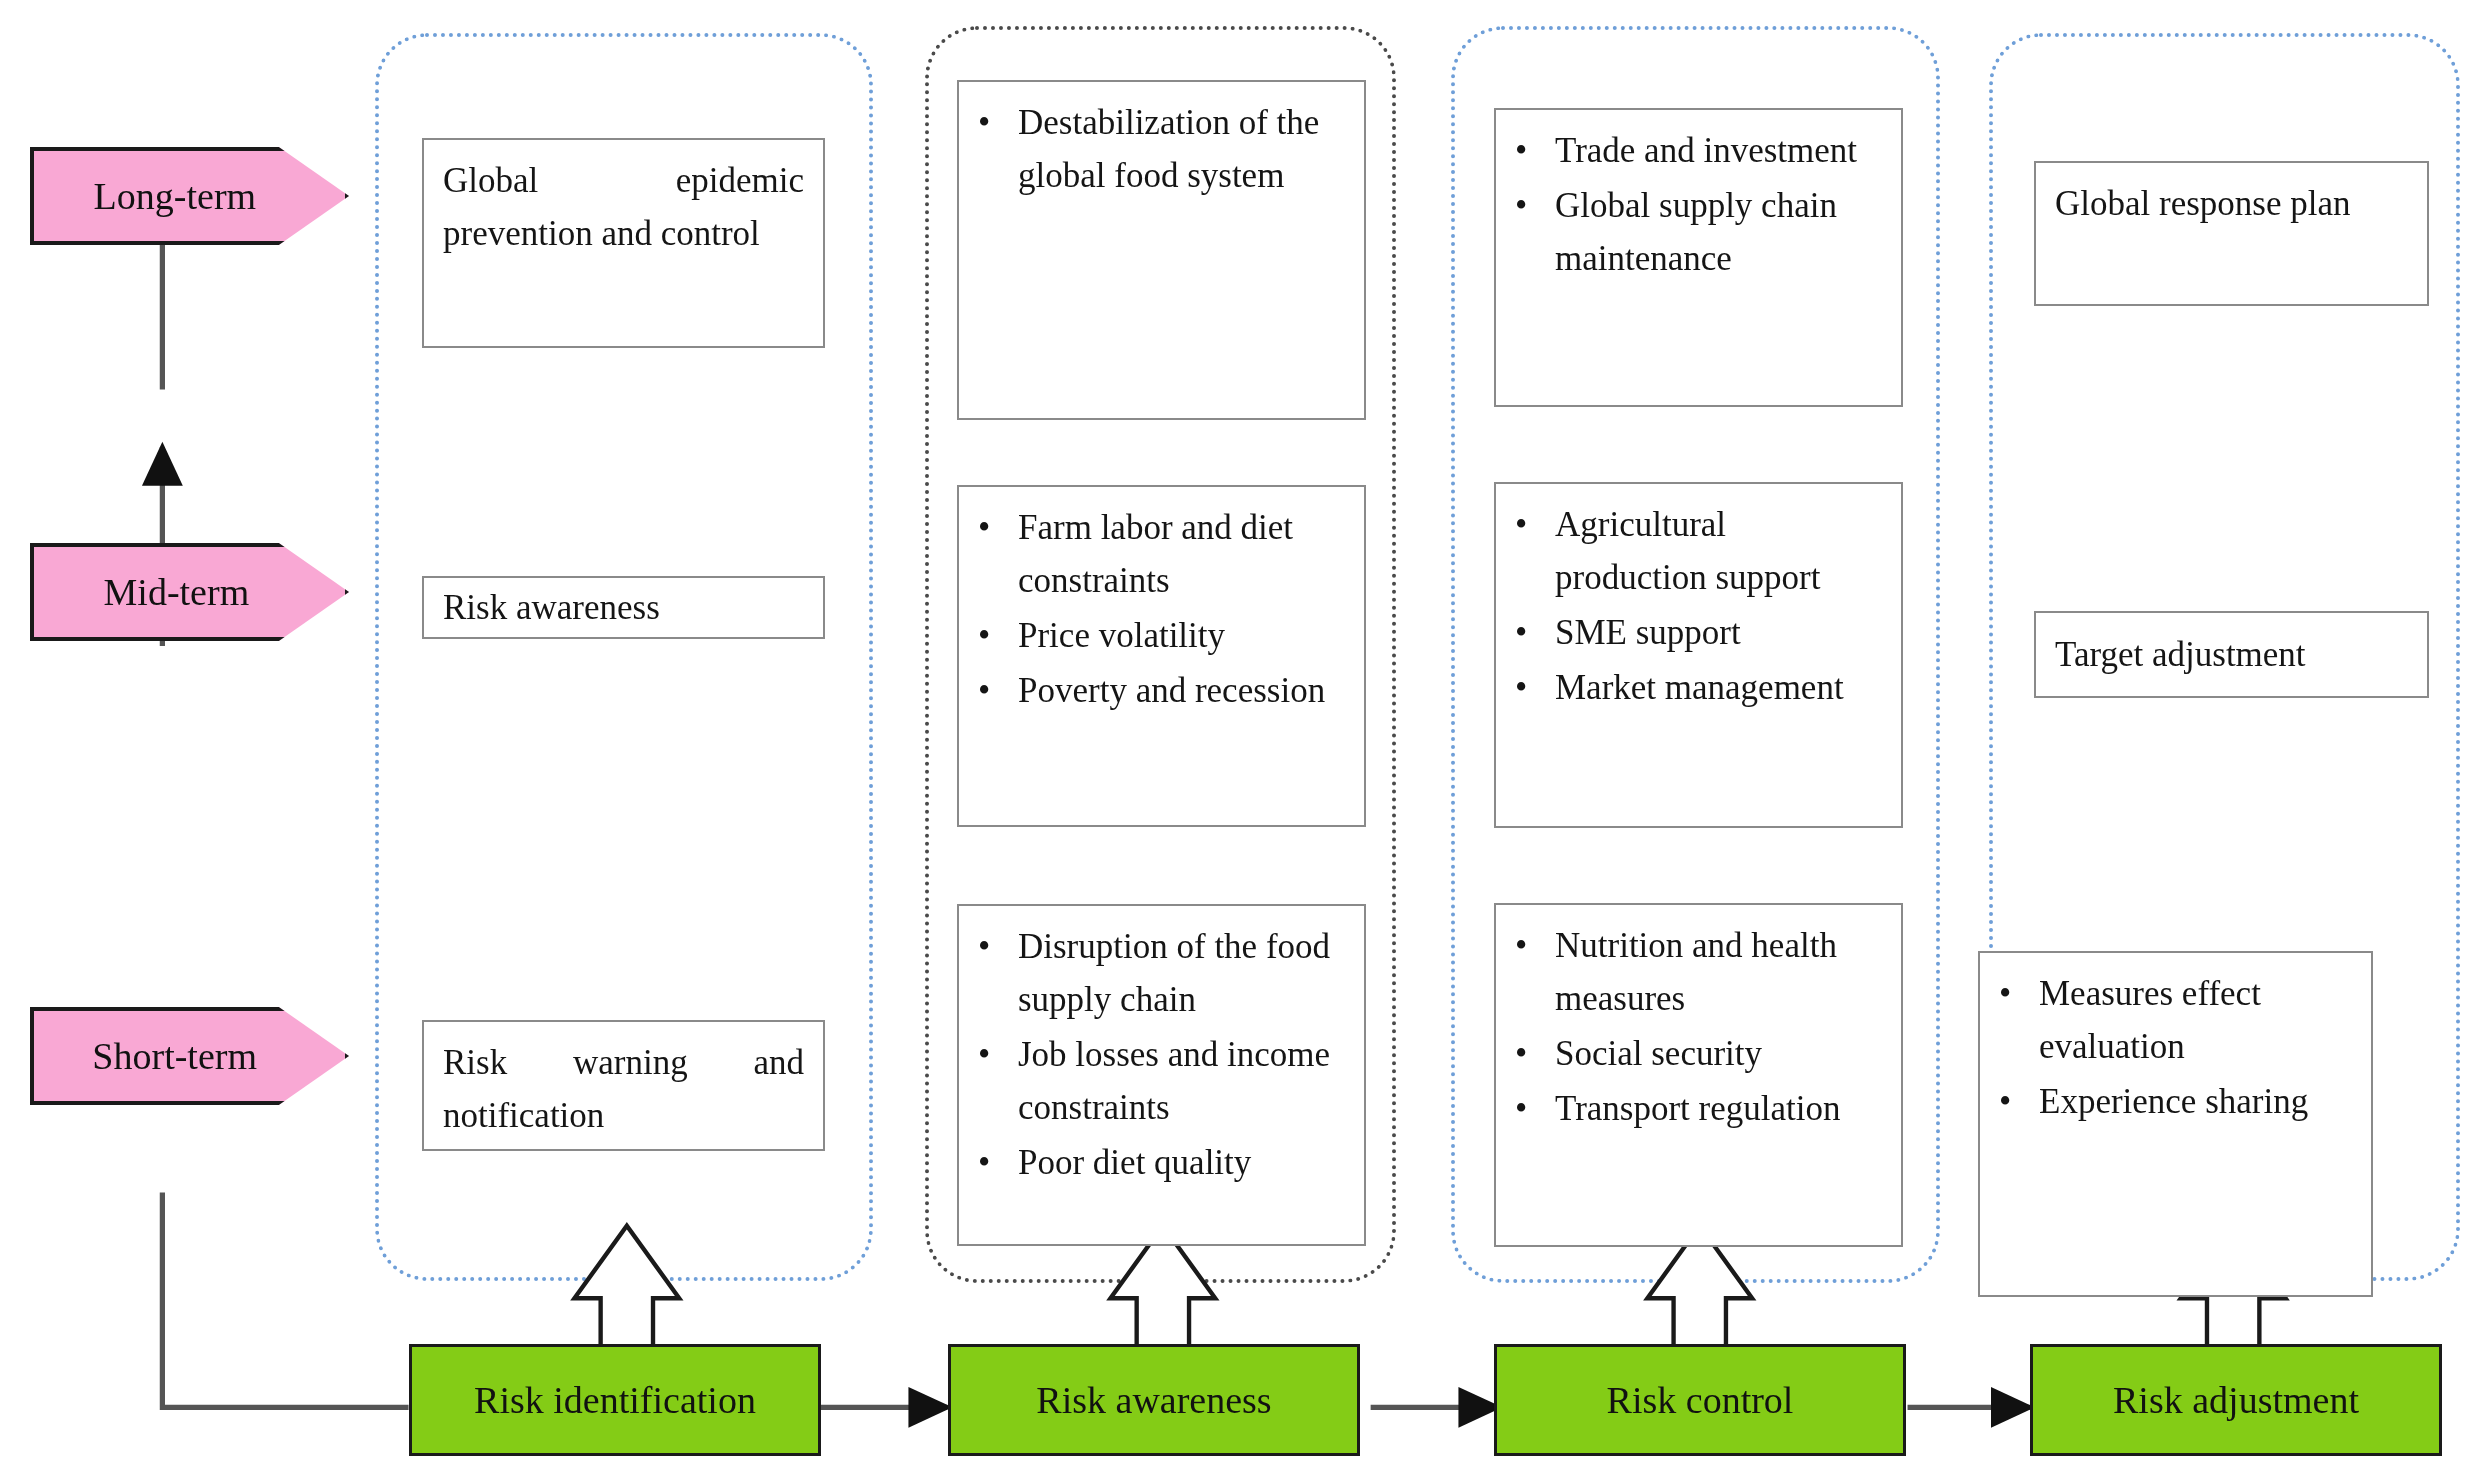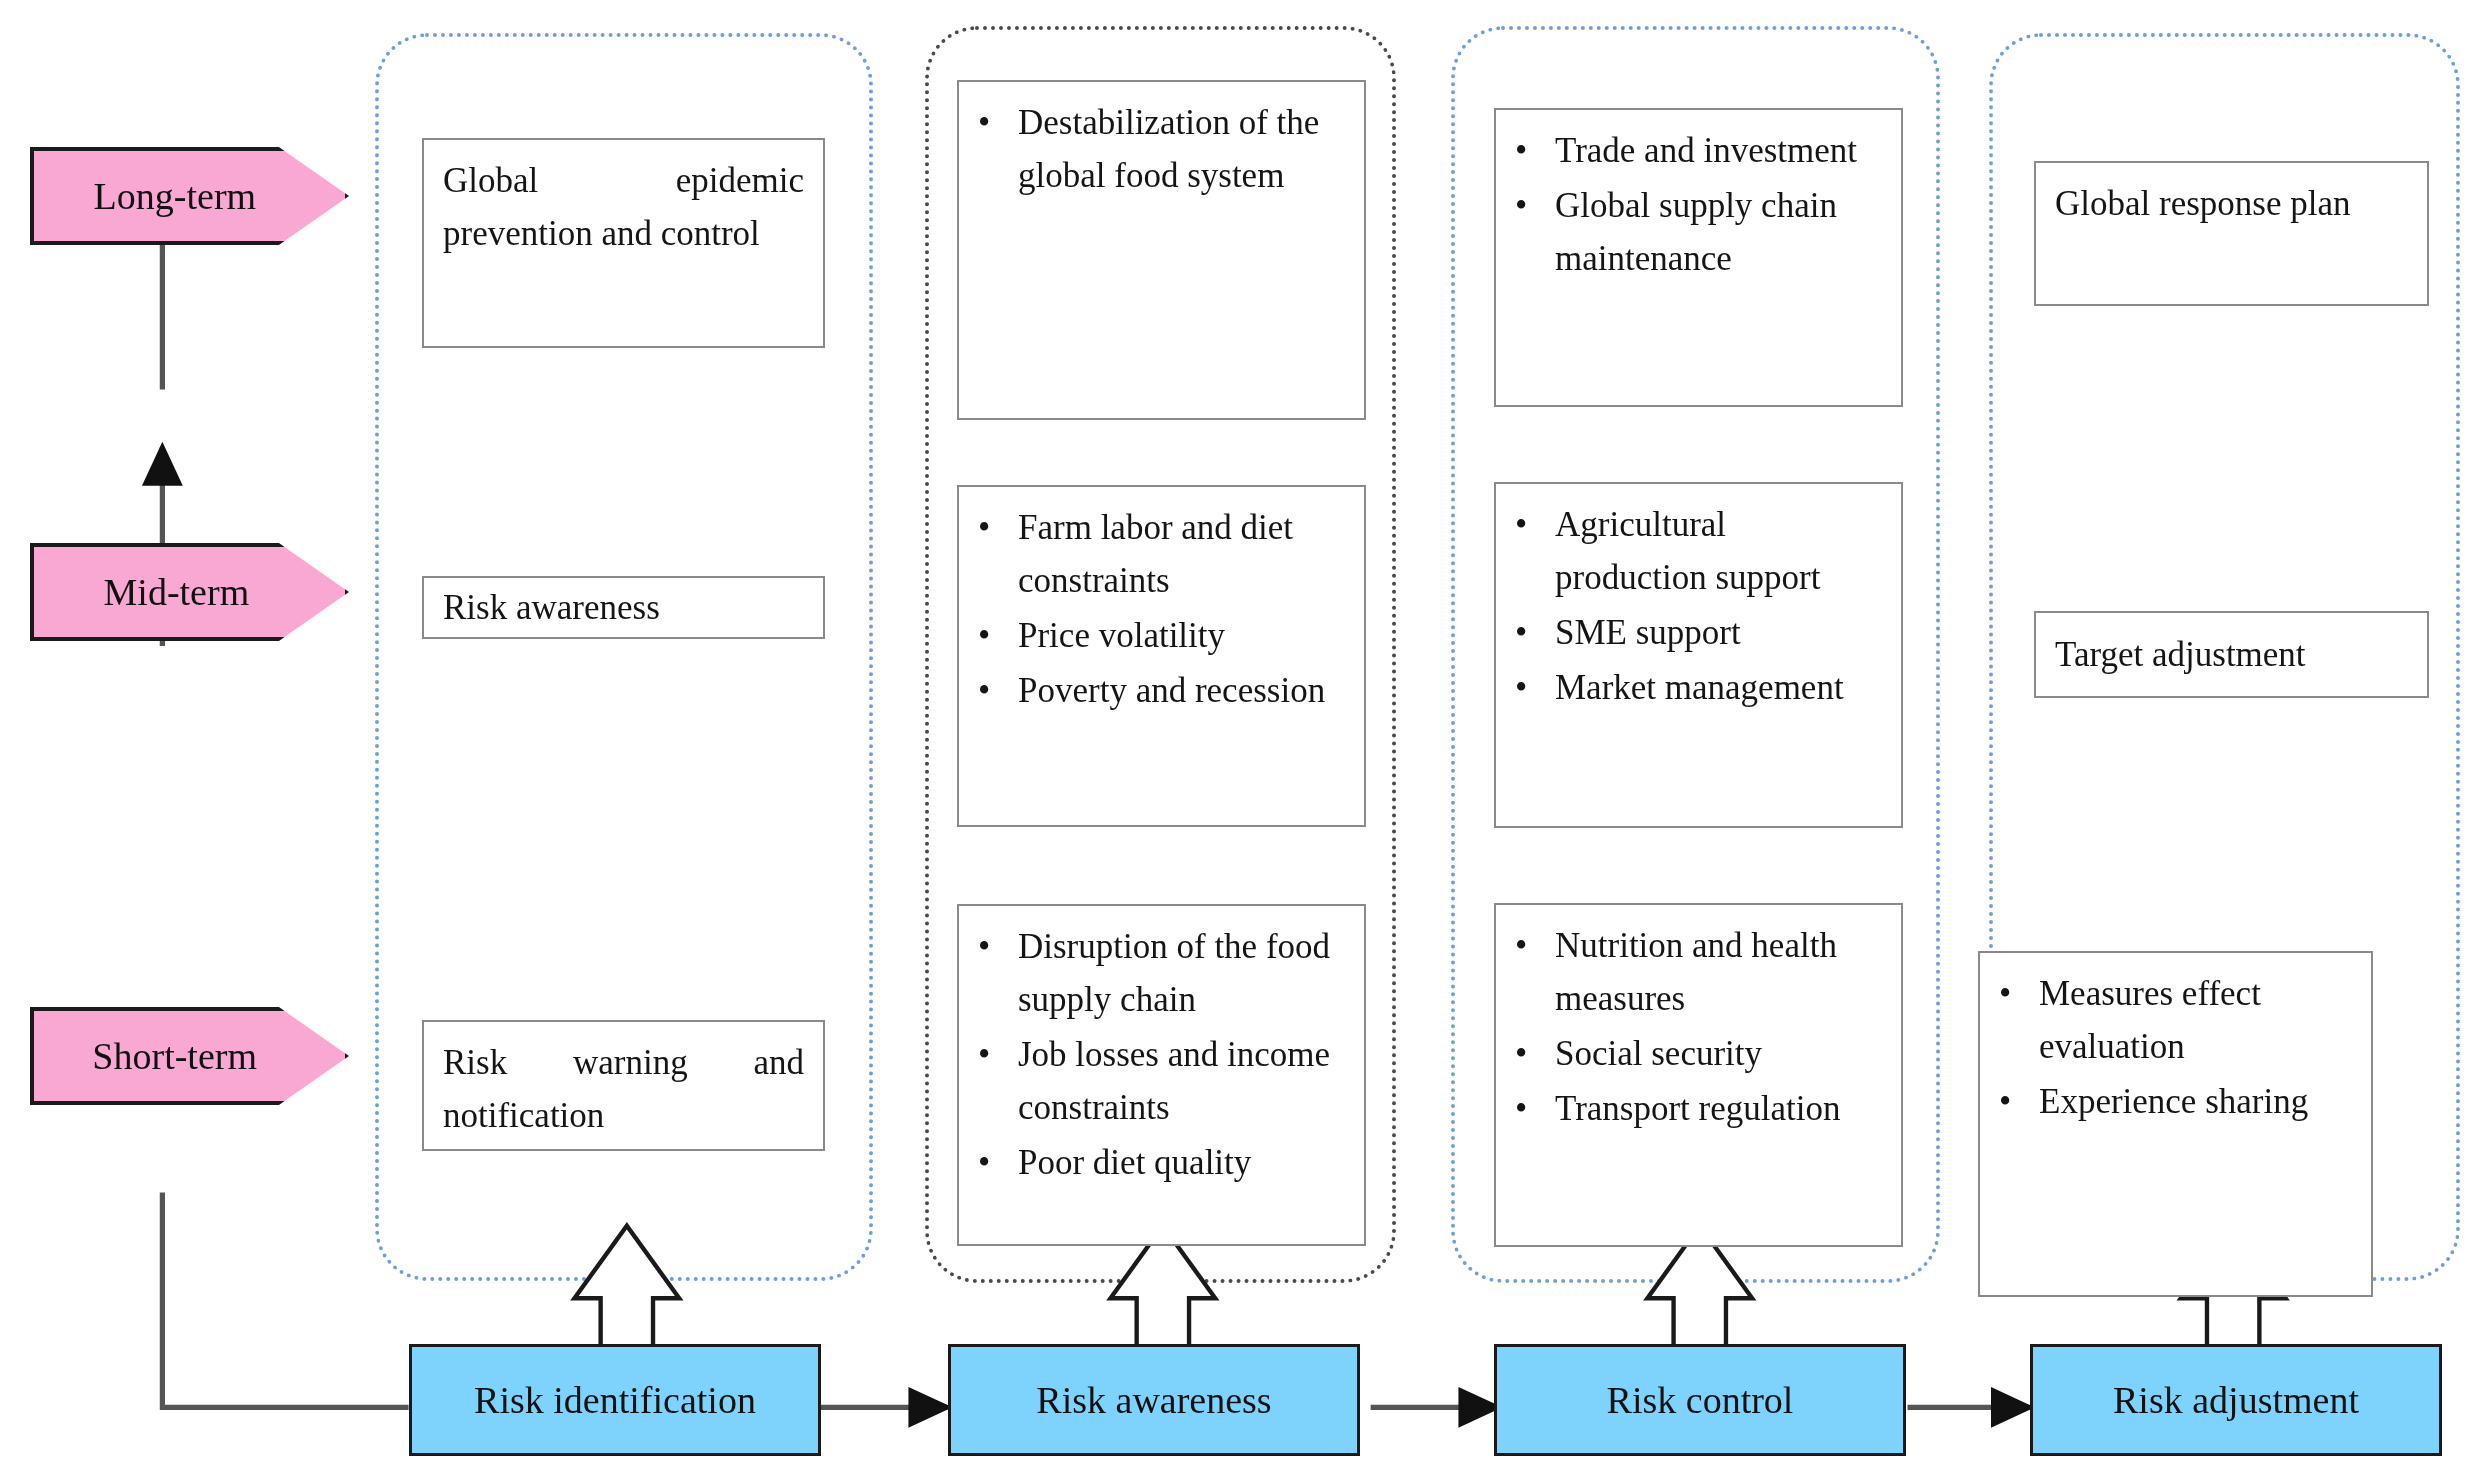--- a/index.html
+++ b/index.html
@@ -78,21 +78,21 @@
   .term-label {
     transform: translateX(-9%);
     white-space: nowrap;
   }
 
   
   .process-box {
     position: absolute;
     box-sizing: border-box;
     border: 3.5px solid #1a1a1a;
-    background: #7dd3fc;
+    background: #84cc16;
     display: flex;
     align-items: center;
     justify-content: center;
     font-size: 38px;
     color: #111111;
     white-space: nowrap;
   }
 
   
   #connectors {

